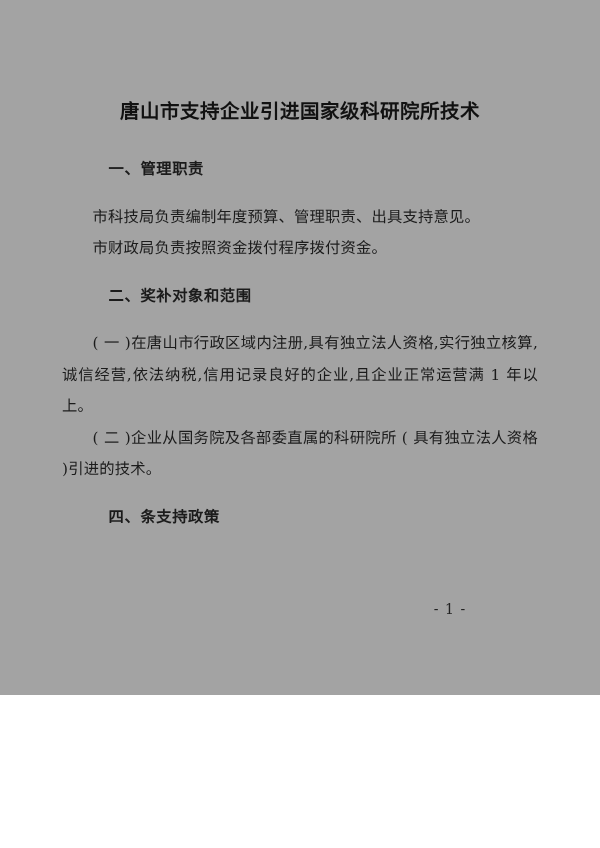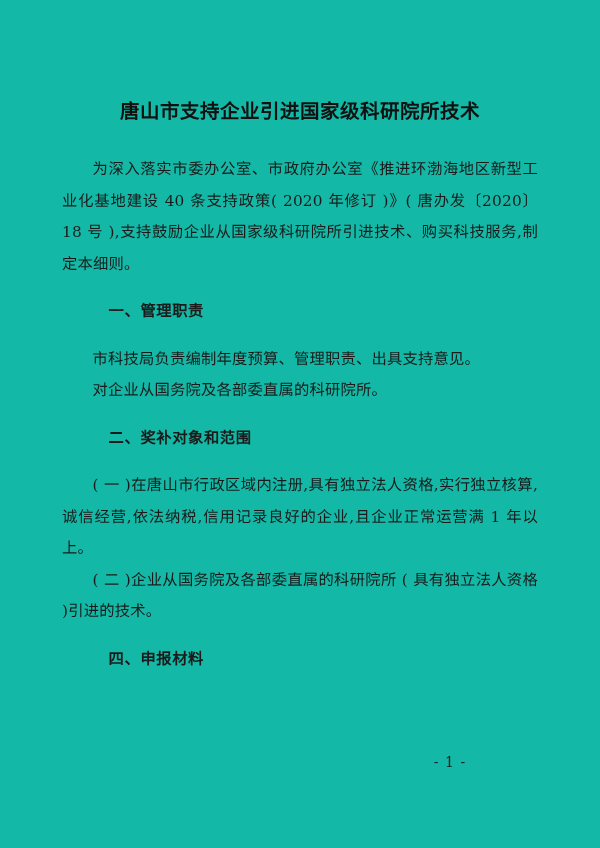--- a/index.html
+++ b/index.html
@@ -10,24 +10,24 @@
     width: 600px;
     height: 848px;
     background: #ffffff;
     font-family: "DejaVu Serif", "Liberation Serif", serif;
     color: #1a1a1a;
     overflow: hidden;
   }
   .page {
     position: relative;
     width: 600px;
-    height: 848px;
+    height: 695px;
     box-sizing: border-box;
     padding: 95px 62px 16px 62px;
-    background: #14b8a6;
+    background: #a3a3a3;
   }
   .doc-title {
     text-align: center;
     font-weight: bold;
     font-size: 19.5px;
     line-height: 33px;
     letter-spacing: 0.5px;
     margin: 0 0 26px 0;
     color: #111;
   }
@@ -70,27 +70,26 @@
 </head>
 <body>
 
 <div class="page">
 
   <h1 class="doc-title">
     <span>唐山市支持企业引进国家级科研院所技术</span>
   </h1>
 
   <div class="body-text">
-    <p class="para">为深入落实市委办公室、市政府办公室《推进环渤海地区新型工业化基地建设 40 条支持政策( 2020 年修订 )》( 唐办发〔2020〕18 号 ),支持鼓励企业从国家级科研院所引进技术、购买科技服务,制定本细则。</p>
     <p class="heading">一、管理职责</p>
     <p class="para">市科技局负责编制年度预算、管理职责、出具支持意见。</p>
-    <p class="para">对企业从国务院及各部委直属的科研院所。</p>
+    <p class="para">市财政局负责按照资金拨付程序拨付资金。</p>
     <p class="heading">二、奖补对象和范围</p>
     <p class="para">( 一 )在唐山市行政区域内注册,具有独立法人资格,实行独立核算,诚信经营,依法纳税,信用记录良好的企业,且企业正常运营满 1 年以上。</p>
     <p class="para">( 二 )企业从国务院及各部委直属的科研院所 ( 具有独立法人资格 )引进的技术。</p>
-    <p class="heading">四、申报材料</p>
+    <p class="heading">四、条支持政策</p>
   </div>
 
   <div class="page-number">
     <span class="pn-inner">- 1 -</span>
   </div>
 
 </div>
 
 </body></html>

